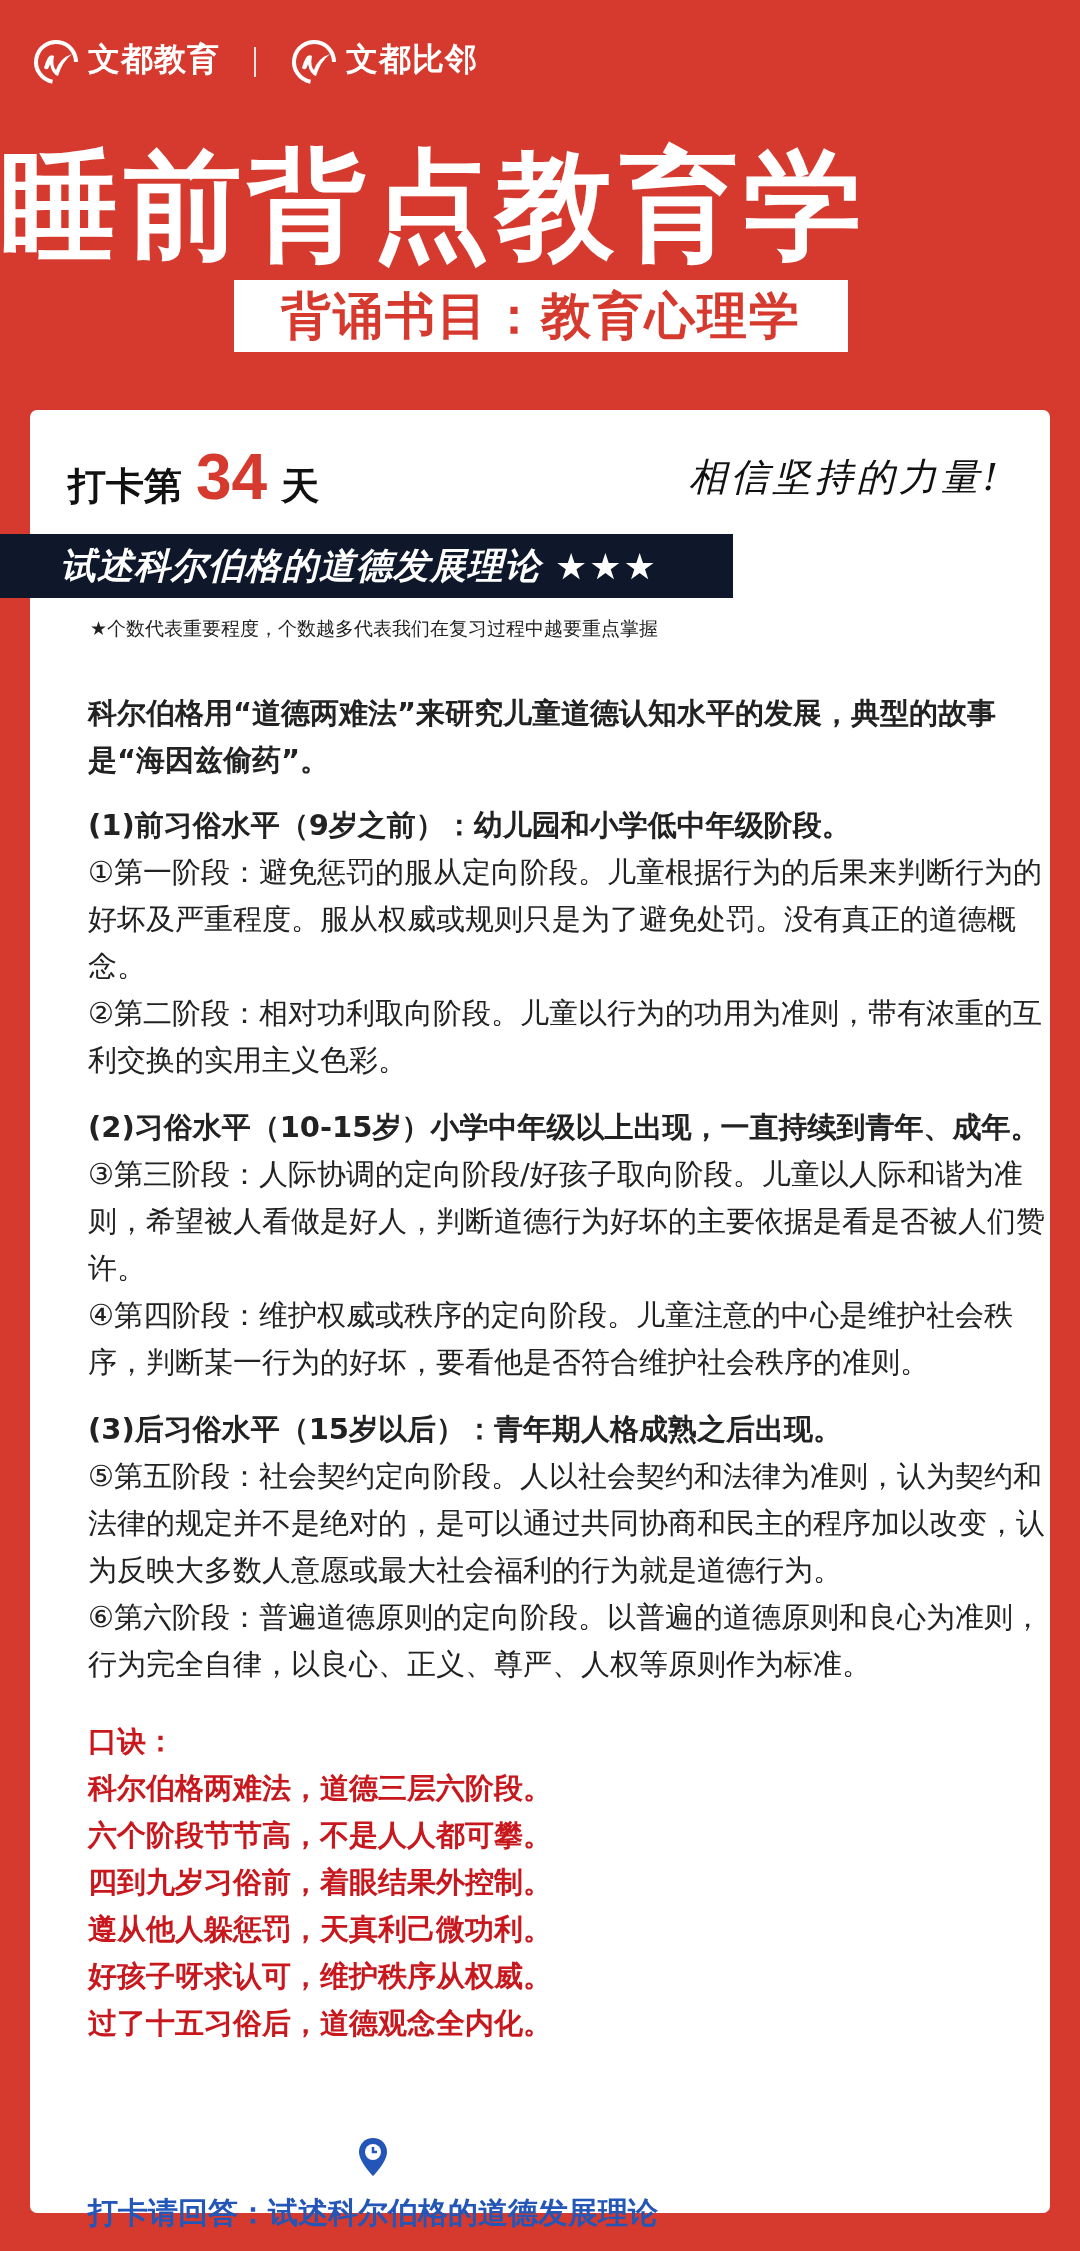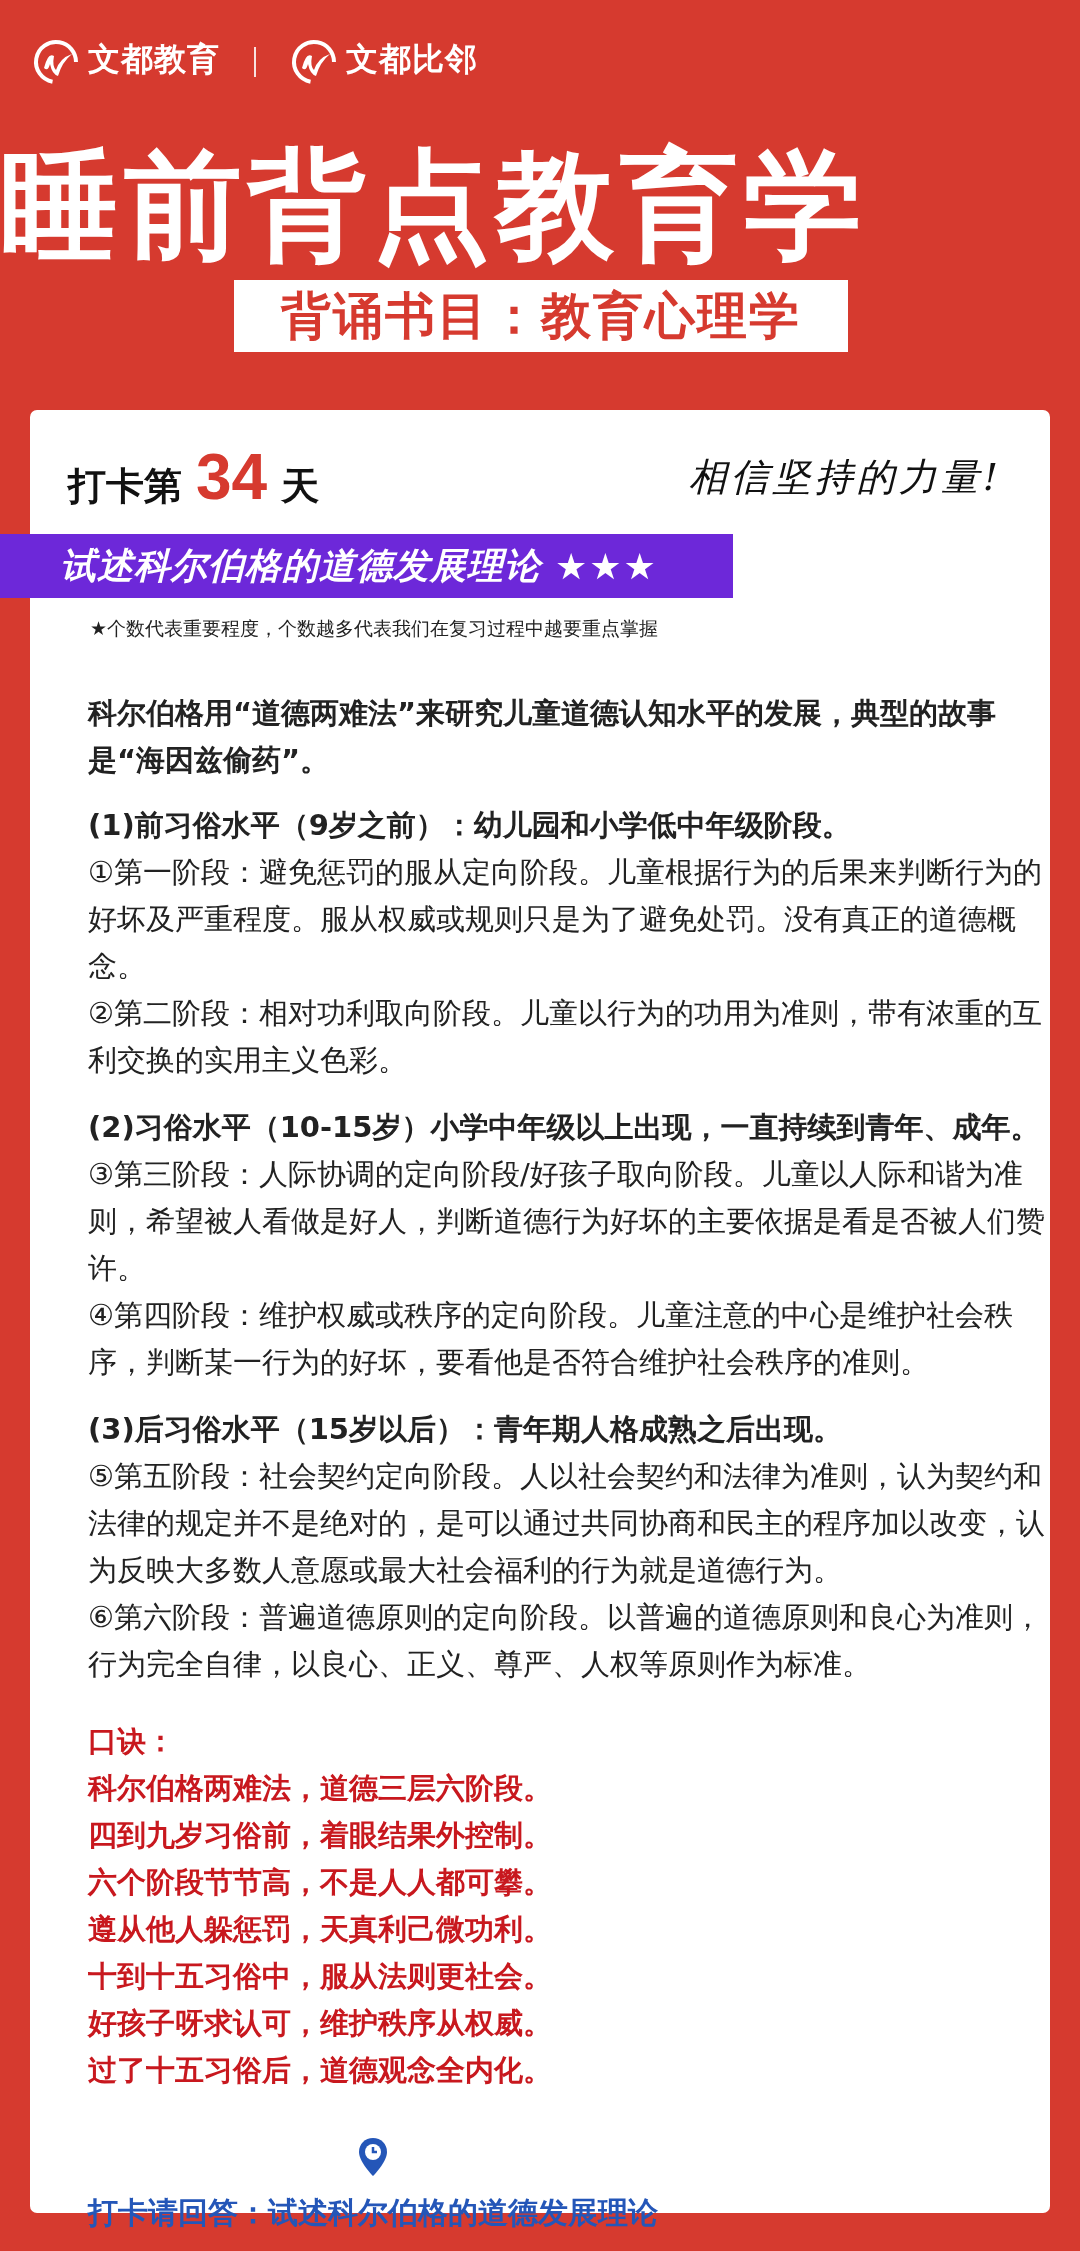--- a/index.html
+++ b/index.html
@@ -30,21 +30,21 @@
     }
     .checkin { position: absolute; left: 38px; top: 30px; display: flex; align-items: baseline; color: #111; }
     .checkin-pre, .checkin-post { font-size: 38px; font-weight: bold; }
     .checkin-num { font-size: 64px; font-weight: bold; color: #d63a2f; margin: 0 14px; font-family: "Liberation Sans", sans-serif; }
     .motto {
       position: absolute; right: 48px; top: 42px; font-size: 38px; color: #111;
       font-style: italic; letter-spacing: 4px; font-family: "DejaVu Serif", serif;
     }
 
     .ribbon {
-      position: absolute; left: 0; top: 534px; width: 733px; height: 64px; background: #6d28d9;
+      position: absolute; left: 0; top: 534px; width: 733px; height: 64px; background: #0f172a;
       display: flex; align-items: center;
     }
     .ribbon-text { margin-left: 60px; color: #fff; font-size: 36px; font-weight: bold; font-style: italic; letter-spacing: 1px; }
     .ribbon-stars { color: #fff; font-size: 36px; margin-left: 14px; letter-spacing: 2px; }
 
     .note { position: absolute; left: 60px; top: 616px; font-size: 19px; color: #222; }
 
     .content { position: absolute; left: 58px; top: 690px; width: 960px; color: #222; }
     .p { font-size: 29px; line-height: 47px; margin: 0; }
     .intro { font-weight: bold; margin-bottom: 18px; }
@@ -107,24 +107,23 @@
     <div class="gap"></div>
 
     <p class="p level">(3)后习俗水平（15岁以后）：青年期人格成熟之后出现。</p>
     <p class="p">⑤第五阶段：社会契约定向阶段。人以社会契约和法律为准则，认为契约和法律的规定并不是绝对的，是可以通过共同协商和民主的程序加以改变，认为反映大多数人意愿或最大社会福利的行为就是道德行为。</p>
     <p class="p">⑥第六阶段：普遍道德原则的定向阶段。以普遍的道德原则和良心为准则，行为完全自律，以良心、正义、尊严、人权等原则作为标准。</p>
   </div>
 
   <div class="mnemonic" style="top:1308px;">
     <div class="mn-line">口诀：</div>
     <div class="mn-line">科尔伯格两难法，道德三层六阶段。</div>
+    <div class="mn-line">六个阶段节节高，不是人人都可攀。</div>
     <div class="mn-line">四到九岁习俗前，着眼结果外控制。</div>
-    <div class="mn-line">六个阶段节节高，不是人人都可攀。</div>
     <div class="mn-line">遵从他人躲惩罚，天真利己微功利。</div>
-    <div class="mn-line">十到十五习俗中，服从法则更社会。</div>
     <div class="mn-line">好孩子呀求认可，维护秩序从权威。</div>
     <div class="mn-line">过了十五习俗后，道德观念全内化。</div>
   </div>
 
   <div class="answer" style="top:1727px;flex-direction:column;">
     <svg width="30" height="40" viewBox="0 0 30 40">
       <path d="M15 1 C7 1 1 7 1 15 C1 25 15 39 15 39 C15 39 29 25 29 15 C29 7 23 1 15 1Z" fill="#2456b8"></path>
       <circle cx="15" cy="15" r="8" fill="#fff"></circle>
       <path d="M15 10 V15 H19" stroke="#2456b8" stroke-width="2.5" fill="none"></path>
     </svg>

